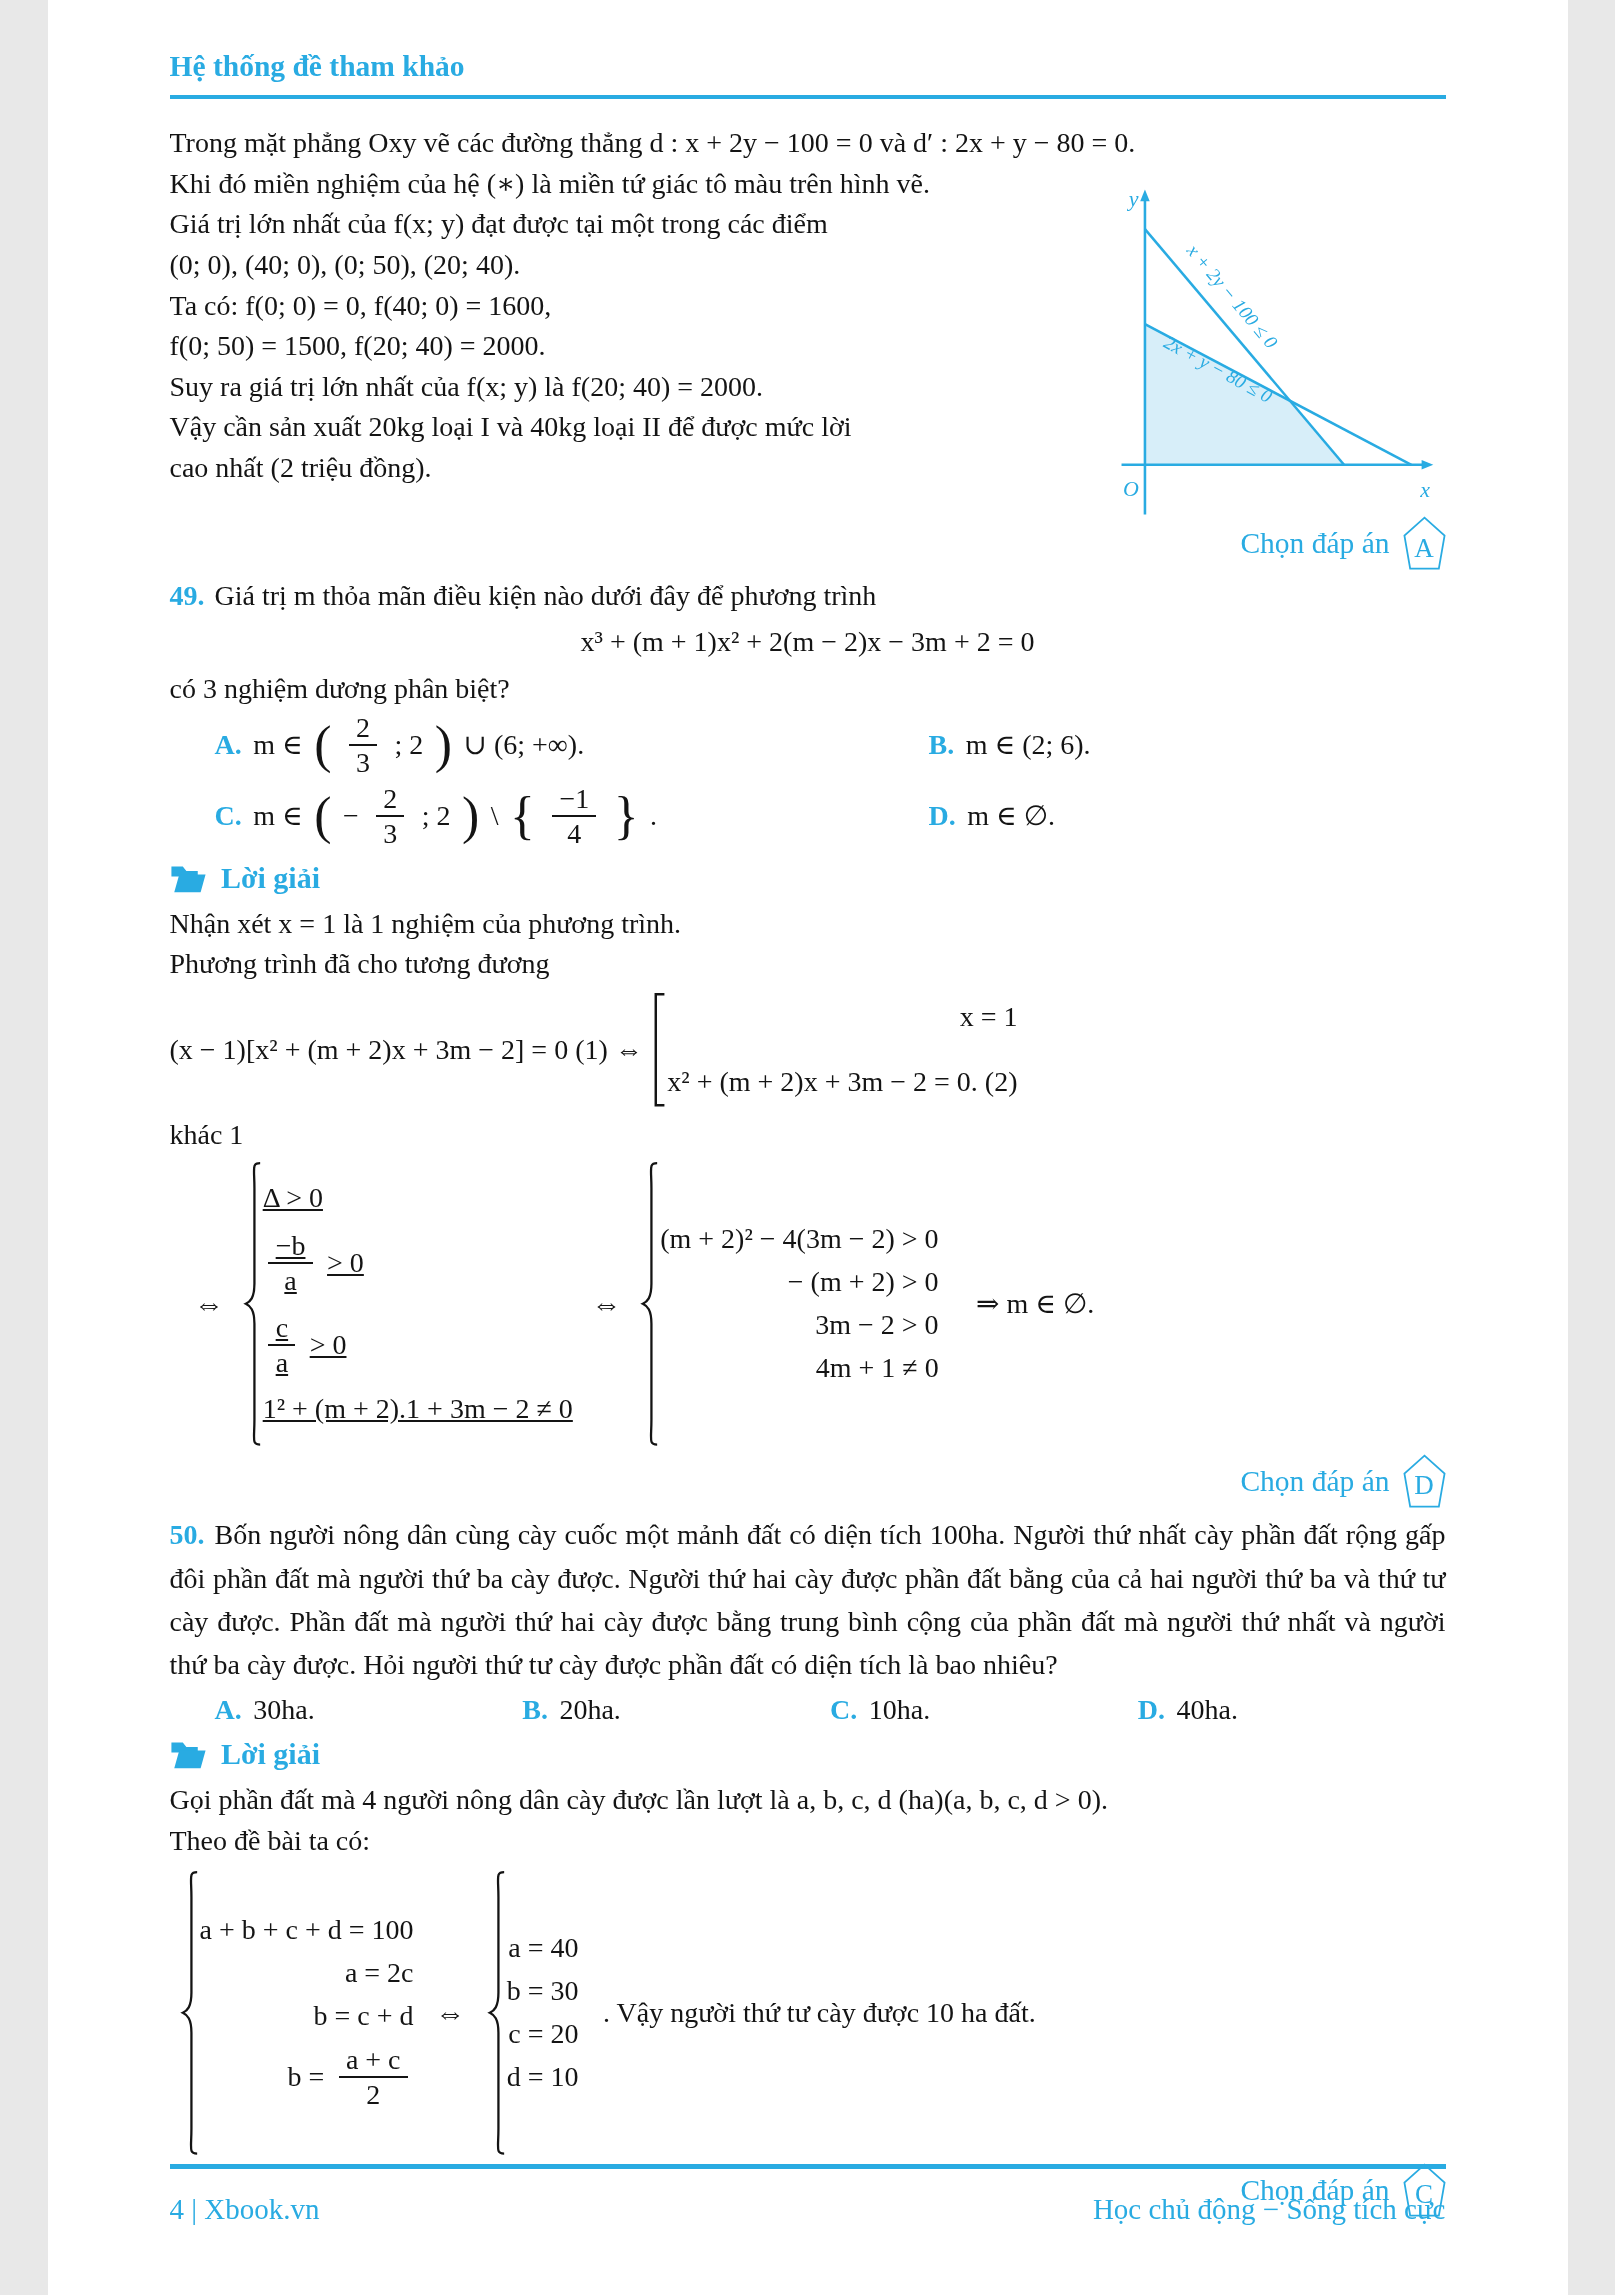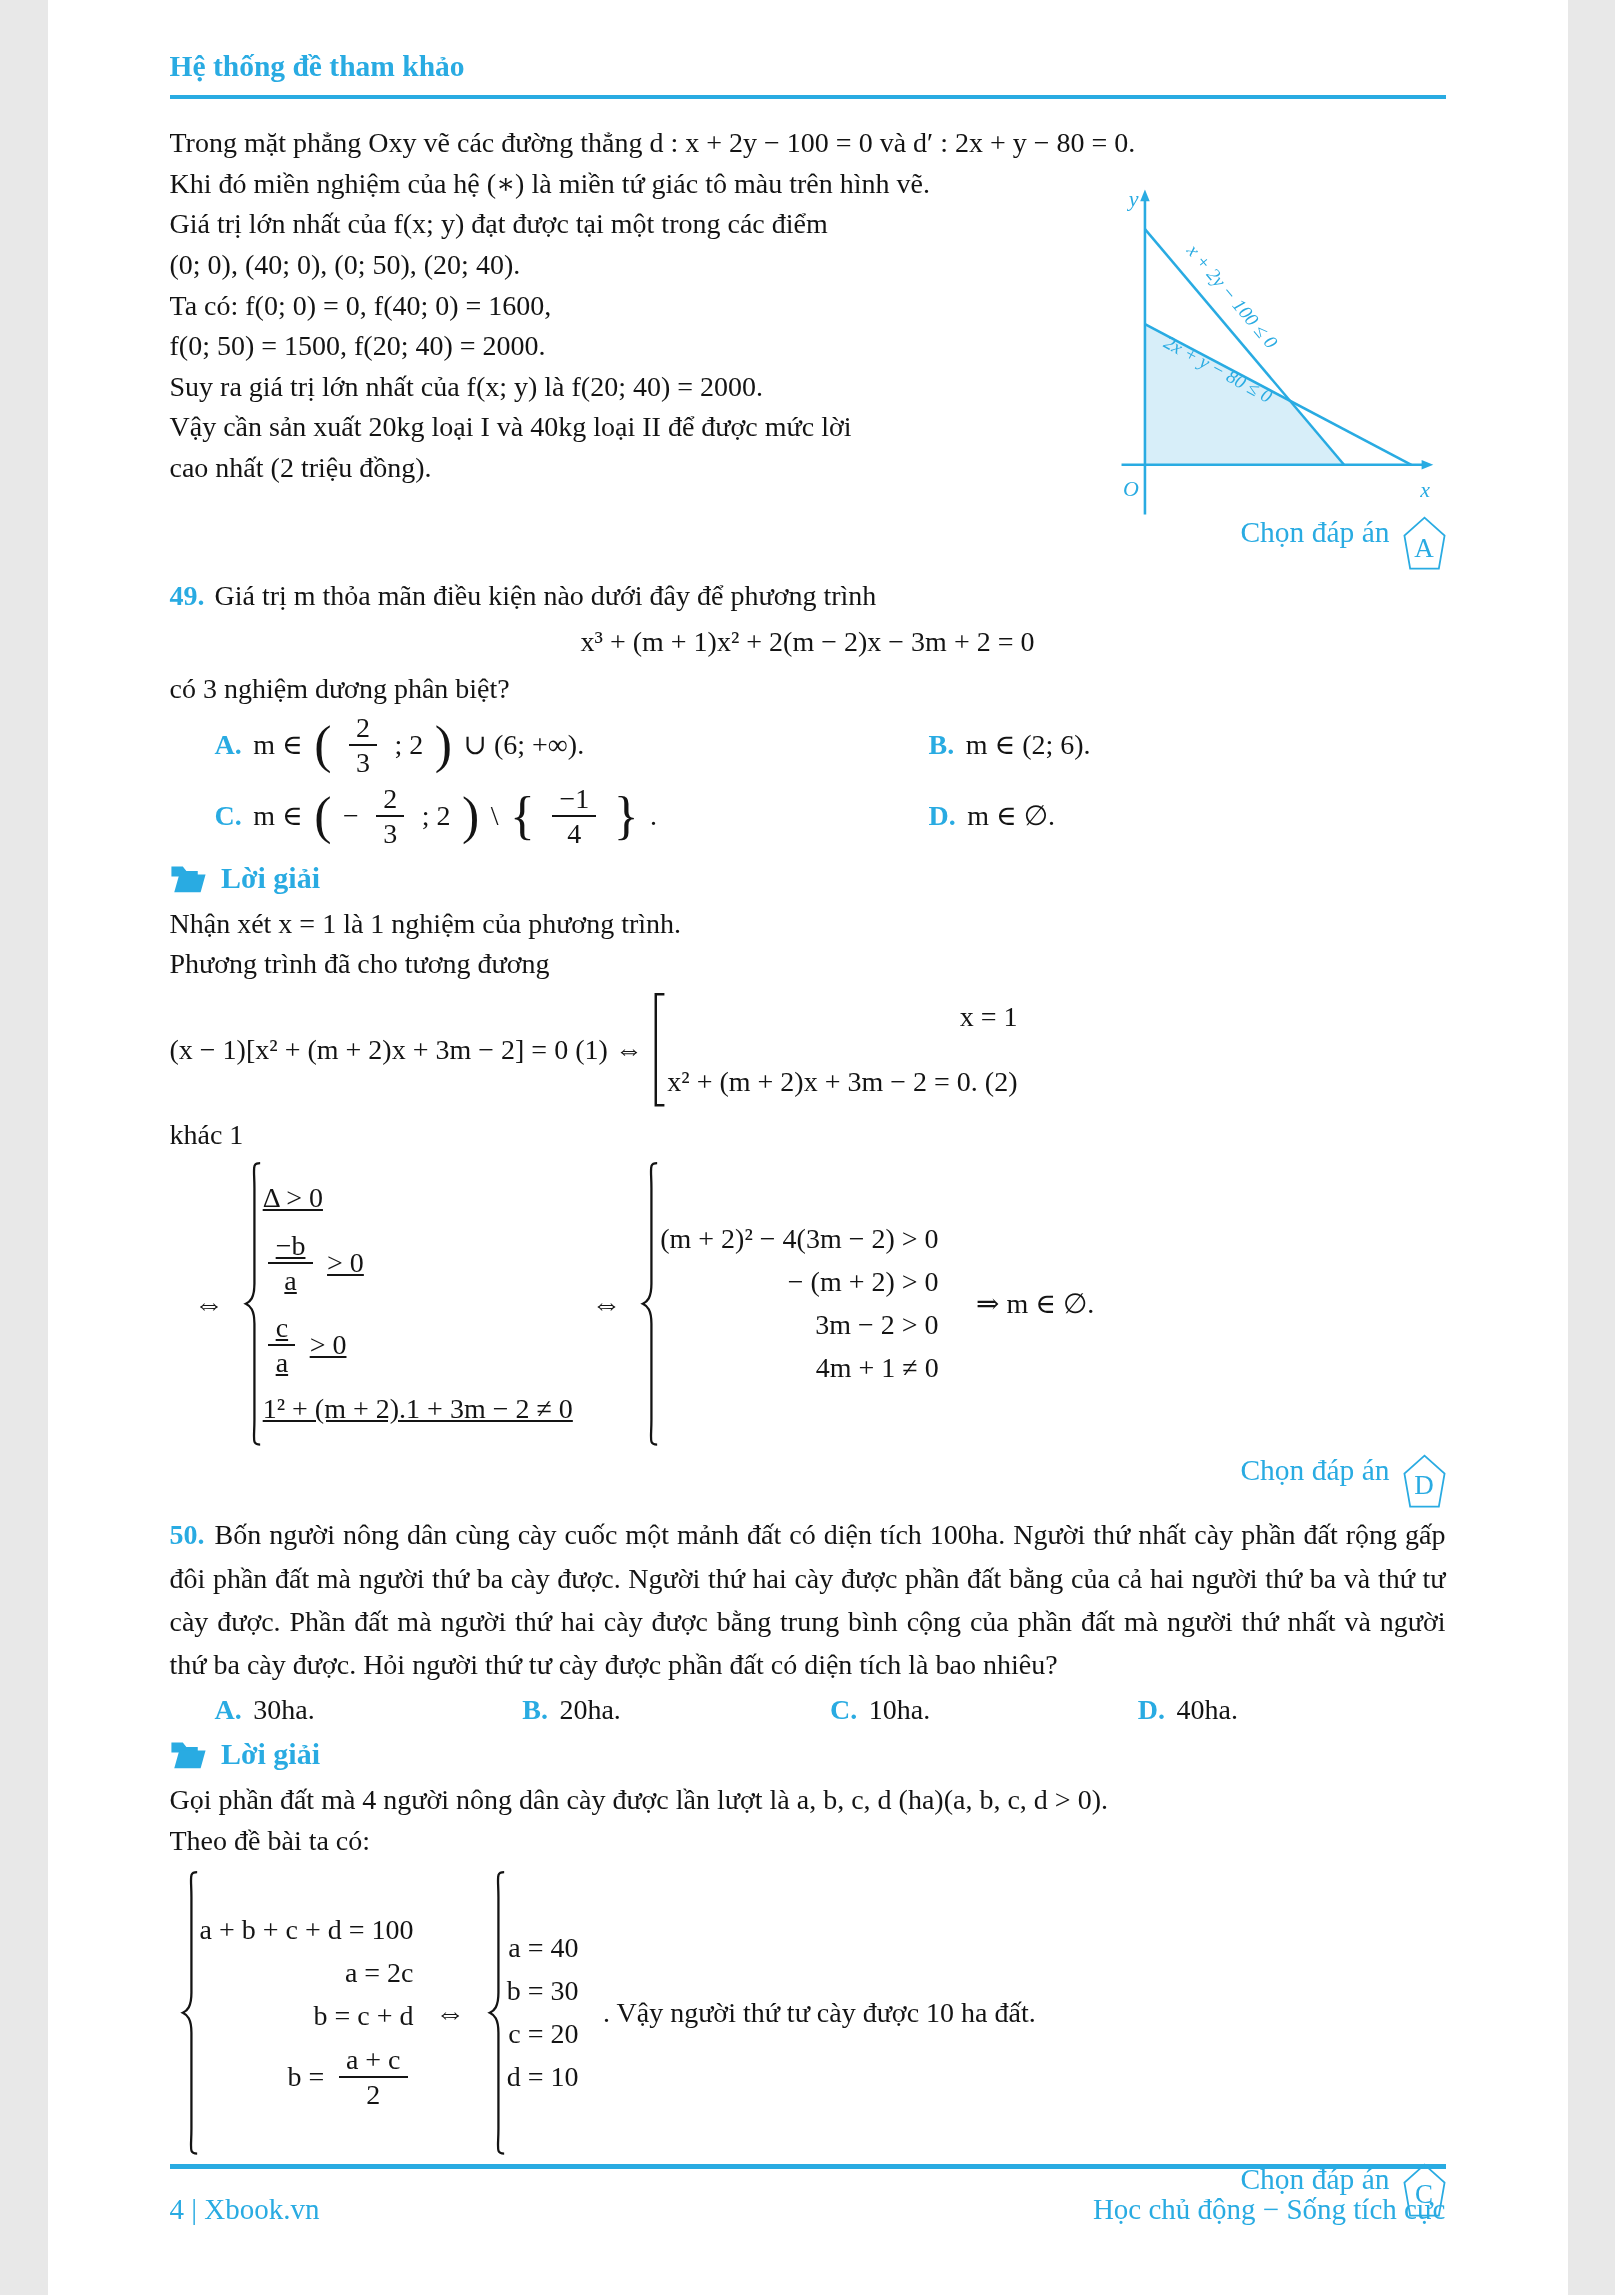--- a/index.html
+++ b/index.html
@@ -10,21 +10,21 @@
   }
   .content{padding:0 122px;}
   
   .hdr{padding-top:50px;}
   .hdr-title{color:#29abe2;font-weight:bold;font-size:29.5px;}
   .rule{height:4.3px;background:#29abe2;margin-top:11.5px;}
   
   p{margin:0;line-height:1.45;}
   .sec48{margin-top:24.5px;}
   .graph-box{float:right;width:333px;height:344px;margin:-32px 4.3px 0 18.7px;}
-  .ans-row{display:flex;justify-content:flex-end;gap:13px;
+  .ans-row{display:flex;justify-content:flex-end;align-items:center;gap:13px;
     color:#29abe2;font-size:29.5px;clear:both;margin:7.2px 0 4.3px 0;}
   .ans-label{color:#29abe2;}
   .badge{position:relative;width:43px;height:55px;flex:none;}
   .badge svg{position:absolute;left:0;top:0;}
   .badge .letter{position:absolute;left:0;top:4.3px;width:100%;height:100%;
     display:flex;align-items:center;justify-content:center;color:#29abe2;font-size:27px;}
   .qline{margin-top:2.9px;}
   .qnum{color:#29abe2;font-weight:bold;margin-right:10px;}
   .centered{text-align:center;margin:5.8px 0;}
   

